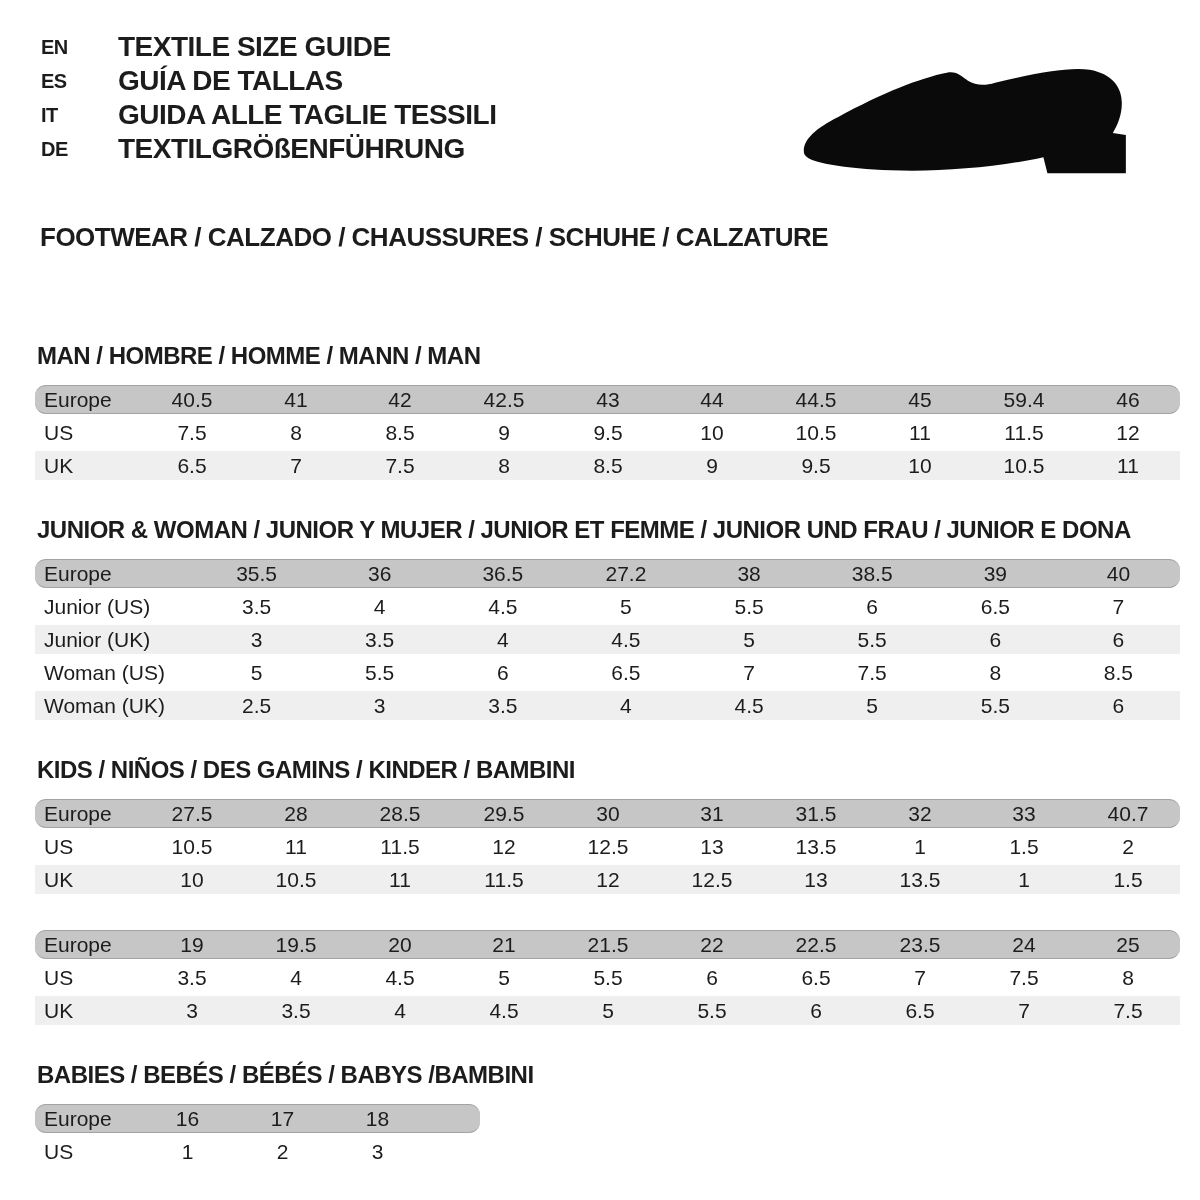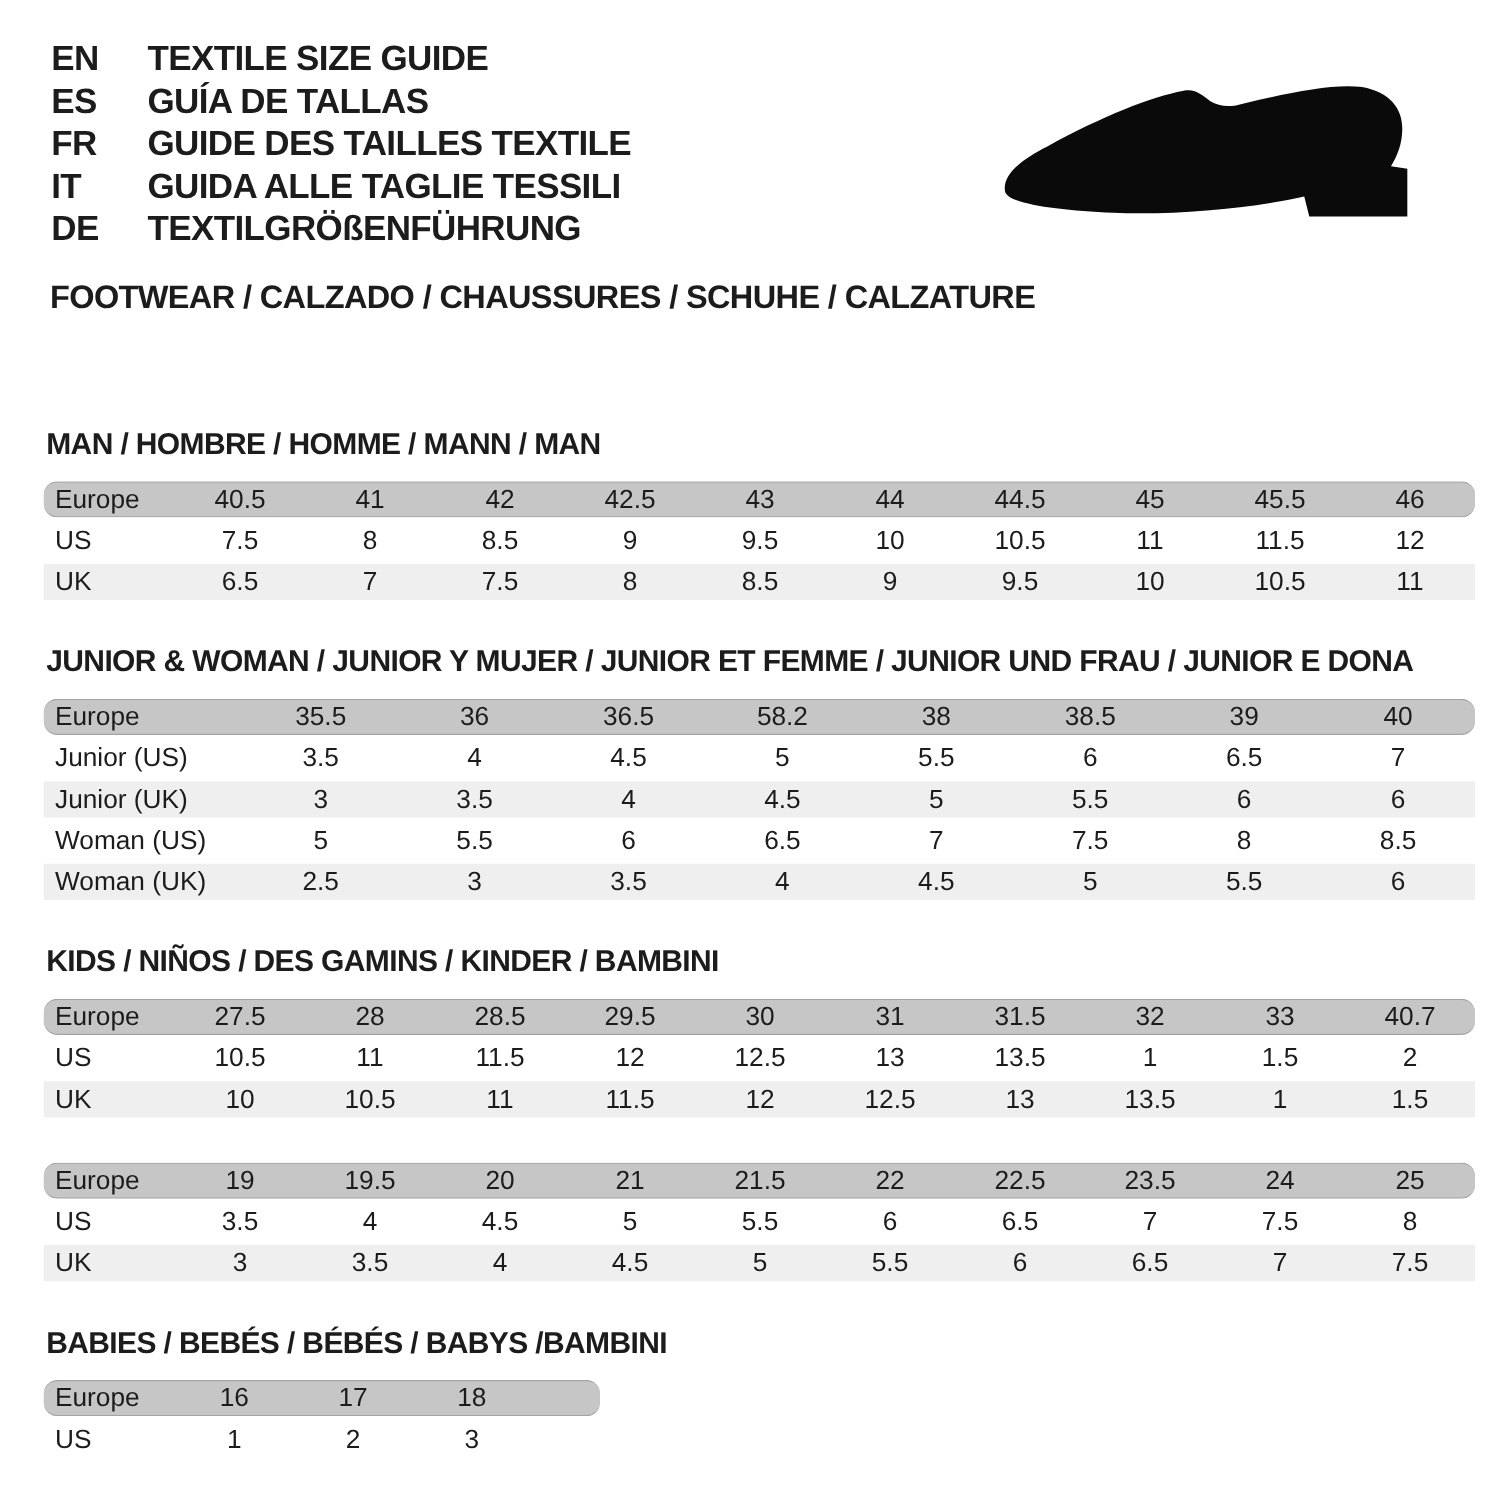--- a/index.html
+++ b/index.html
@@ -8,21 +8,21 @@
     width:1200px;height:1200px;
     background:#fff;
     font-family:"Liberation Sans","DejaVu Sans",sans-serif;
     color:#1c1c1c;
     overflow:hidden;
   }
   
   .lang-list{position:absolute;left:41px;top:30px;}
   .lang-row{display:flex;height:34px;align-items:center;}
   .lang-code{
-    width:77px;font-size:28px;font-weight:700;letter-spacing:-0.5px;
+    width:77px;font-size:20px;font-weight:700;letter-spacing:-0.5px;
   }
   .lang-text{
     font-size:28px;font-weight:700;letter-spacing:-0.5px;white-space:nowrap;
   }
   
   .shoe{position:absolute;left:798px;top:64px;width:352px;height:132px;}
   .shoe svg{display:block;width:100%;height:100%;}
   
   .category{
     position:absolute;left:40px;top:222px;
@@ -62,24 +62,20 @@
 <div class="page">
 
   <div class="lang-list" id="langList">
       <div class="lang-row">
         <span class="lang-code">EN</span>
         <span class="lang-text">TEXTILE SIZE GUIDE</span>
       </div>
       <div class="lang-row">
         <span class="lang-code">ES</span>
         <span class="lang-text">GUÍA DE TALLAS</span>
-      </div>
-      <div class="lang-row">
-        <span class="lang-code">FR</span>
-        <span class="lang-text">GUIDE DES TAILLES TEXTILE</span>
       </div>
       <div class="lang-row">
         <span class="lang-code">IT</span>
         <span class="lang-text">GUIDA ALLE TAGLIE TESSILI</span>
       </div>
       <div class="lang-row">
         <span class="lang-code">DE</span>
         <span class="lang-text">TEXTILGRÖßENFÜHRUNG</span>
       </div>
     </div>
@@ -112,21 +108,21 @@
           <div class="table-row band">
             <div class="cell label-cell" style="width: 105px;">Europe</div>
             <div class="cell value-cell" style="width: 104px;">40.5</div>
             <div class="cell value-cell" style="width: 104px;">41</div>
             <div class="cell value-cell" style="width: 104px;">42</div>
             <div class="cell value-cell" style="width: 104px;">42.5</div>
             <div class="cell value-cell" style="width: 104px;">43</div>
             <div class="cell value-cell" style="width: 104px;">44</div>
             <div class="cell value-cell" style="width: 104px;">44.5</div>
             <div class="cell value-cell" style="width: 104px;">45</div>
-            <div class="cell value-cell" style="width: 104px;">45.5</div>
+            <div class="cell value-cell" style="width: 104px;">59.4</div>
             <div class="cell value-cell" style="width: 104px;">46</div>
           </div>
           <div class="table-row">
             <div class="cell label-cell" style="width: 105px;">US</div>
             <div class="cell value-cell" style="width: 104px;">7.5</div>
             <div class="cell value-cell" style="width: 104px;">8</div>
             <div class="cell value-cell" style="width: 104px;">8.5</div>
             <div class="cell value-cell" style="width: 104px;">9</div>
             <div class="cell value-cell" style="width: 104px;">9.5</div>
             <div class="cell value-cell" style="width: 104px;">10</div>
@@ -151,21 +147,21 @@
         </div>
       </section>
       <section class="table-section">
         <div class="table-title">JUNIOR &amp; WOMAN / JUNIOR Y MUJER / JUNIOR ET FEMME / JUNIOR UND FRAU / JUNIOR E DONA</div>
         <div class="size-table" style="width: 1145px;">
           <div class="table-row band">
             <div class="cell label-cell" style="width: 160px;">Europe</div>
             <div class="cell value-cell" style="width: 123.125px;">35.5</div>
             <div class="cell value-cell" style="width: 123.125px;">36</div>
             <div class="cell value-cell" style="width: 123.125px;">36.5</div>
-            <div class="cell value-cell" style="width: 123.125px;">58.2</div>
+            <div class="cell value-cell" style="width: 123.125px;">27.2</div>
             <div class="cell value-cell" style="width: 123.125px;">38</div>
             <div class="cell value-cell" style="width: 123.125px;">38.5</div>
             <div class="cell value-cell" style="width: 123.125px;">39</div>
             <div class="cell value-cell" style="width: 123.125px;">40</div>
           </div>
           <div class="table-row">
             <div class="cell label-cell" style="width: 160px;">Junior (US)</div>
             <div class="cell value-cell" style="width: 123.125px;">3.5</div>
             <div class="cell value-cell" style="width: 123.125px;">4</div>
             <div class="cell value-cell" style="width: 123.125px;">4.5</div>

